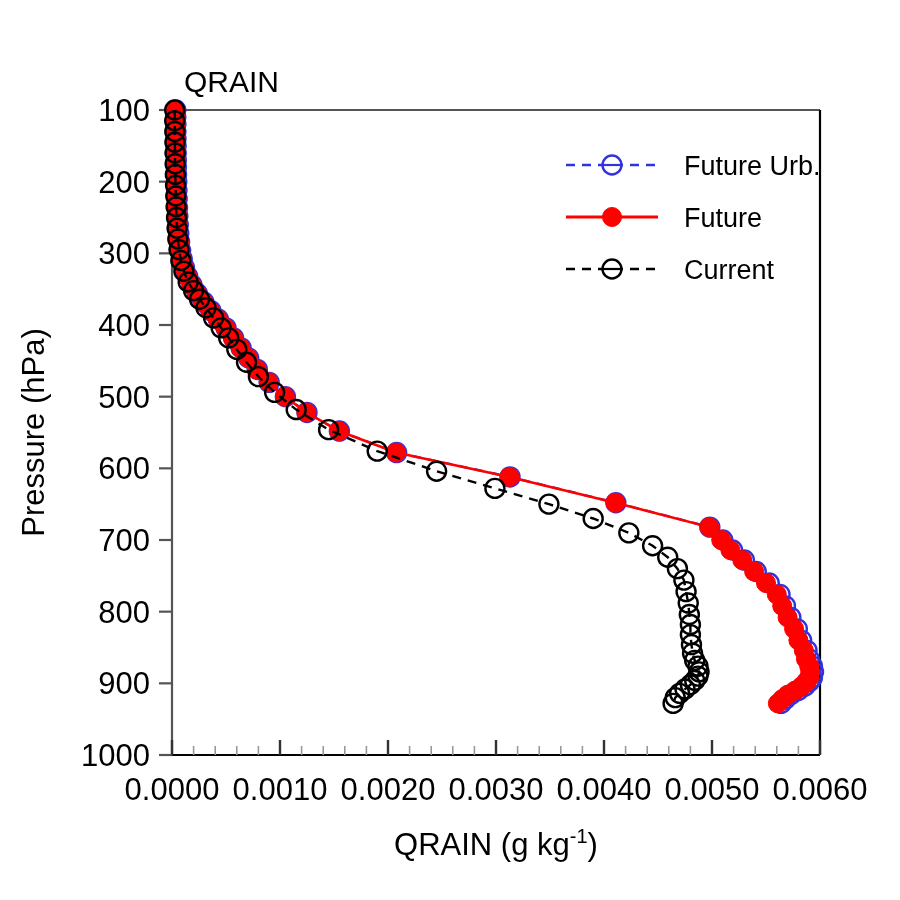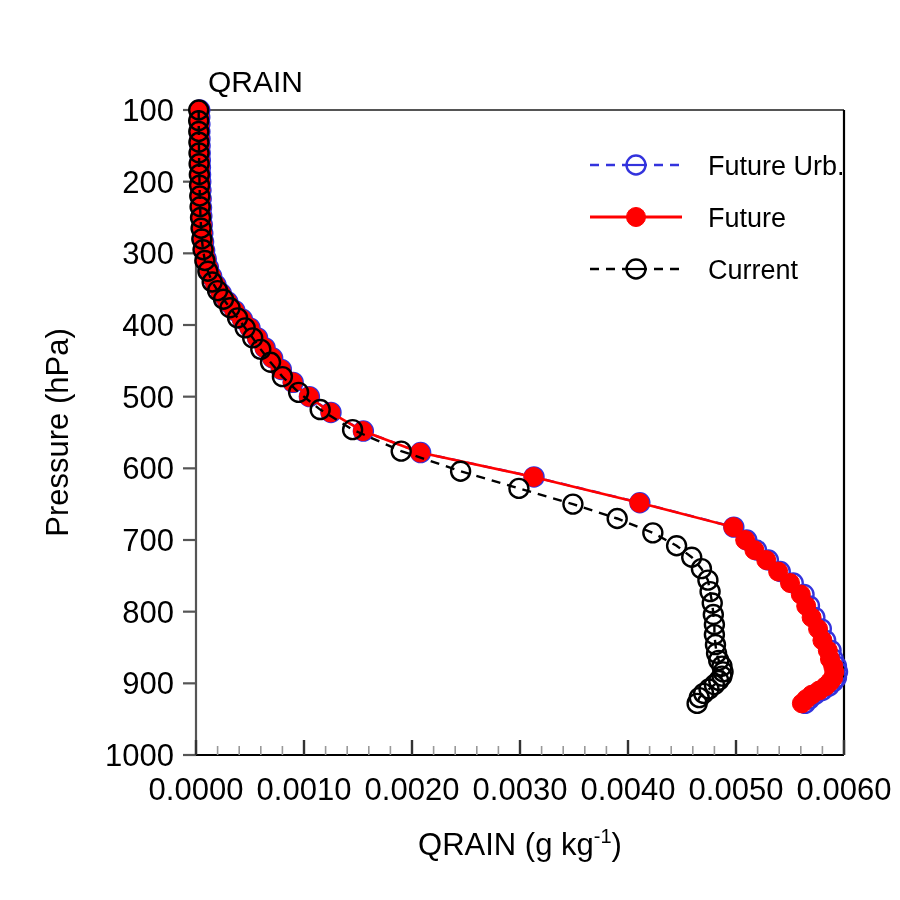--- a/index.html
+++ b/index.html
@@ -11,21 +11,20 @@
     width: 900px;
     height: 900px;
     font-family: "Liberation Sans", sans-serif;
     overflow: hidden;
   }
   #chart-root {
     position: relative;
     width: 760px;
     height: 900px;
     background: #ffffff;
-    margin-left: 24px;
   }
   svg.plot {
     position: absolute;
     left: 0;
     top: 0;
     width: 900px;
     height: 900px;
     display: block;
   }
   .axis-line {

